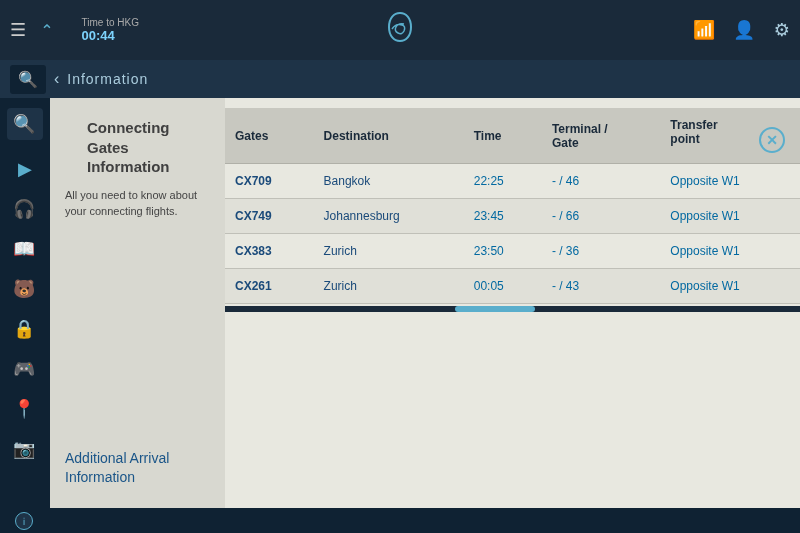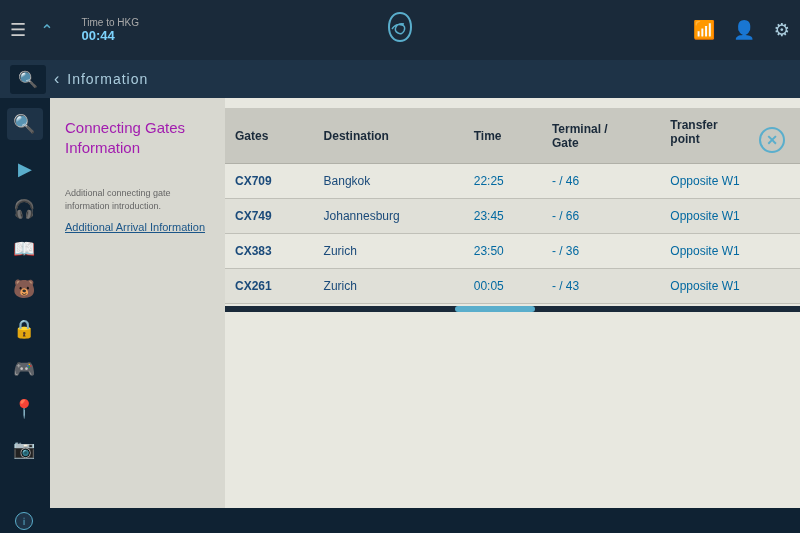--- a/index.html
+++ b/index.html
@@ -133,44 +133,44 @@
     .info-panel {
       background: #d8d8d0;
       width: 175px;
       flex-shrink: 0;
       padding: 20px 15px;
       display: flex;
       flex-direction: column;
     }
     .info-panel-title {
       font-size: 15px;
-      font-weight: normal;
-      color: #a21caf;
+      font-weight: bold;
+      color: #404040;
       margin-bottom: 10px;
       line-height: 1.3;
+      margin-left: 22px;
     }
     .info-panel-desc {
       font-size: 11px;
       color: #444;
       line-height: 1.5;
       margin-bottom: auto;
     }
     .info-panel-bottom {
       margin-top: 20px;
     }
     .info-panel-note {
       font-size: 9px;
       color: #666;
       margin-bottom: 5px;
       line-height: 1.4;
     }
     .additional-link {
       color: #1a5588;
-      font-size: 11px;
-      text-decoration: underline;
+      font-size: 14px;
       cursor: pointer;
       line-height: 1.4;
     }
 
     
     .table-area {
       flex: 1;
       background: #e8e8e0;
       overflow: auto;
       padding: 10px 0;
@@ -307,22 +307,22 @@
     <span class="nav-icon">📖</span>
     <span class="nav-icon">🐻</span>
     <span class="nav-icon">🔒</span>
     <span class="nav-icon">🎮</span>
     <span class="nav-icon">📍</span>
     <span class="nav-icon">📷</span>
   </div>
 
   <div class="info-panel">
     <div class="info-panel-title">Connecting Gates Information</div>
+    <div class="info-panel-desc">All you need to know about your connecting flights.</div>
     <div class="info-panel-bottom">
-      <div class="info-panel-note">Additional connecting gate information introduction.</div>
       <a class="additional-link">Additional Arrival Information</a>
     </div>
   </div>
 
   <div class="table-area">
     <table>
       <thead>
         <tr>
           <th>Gates</th>
           <th>Destination</th>

